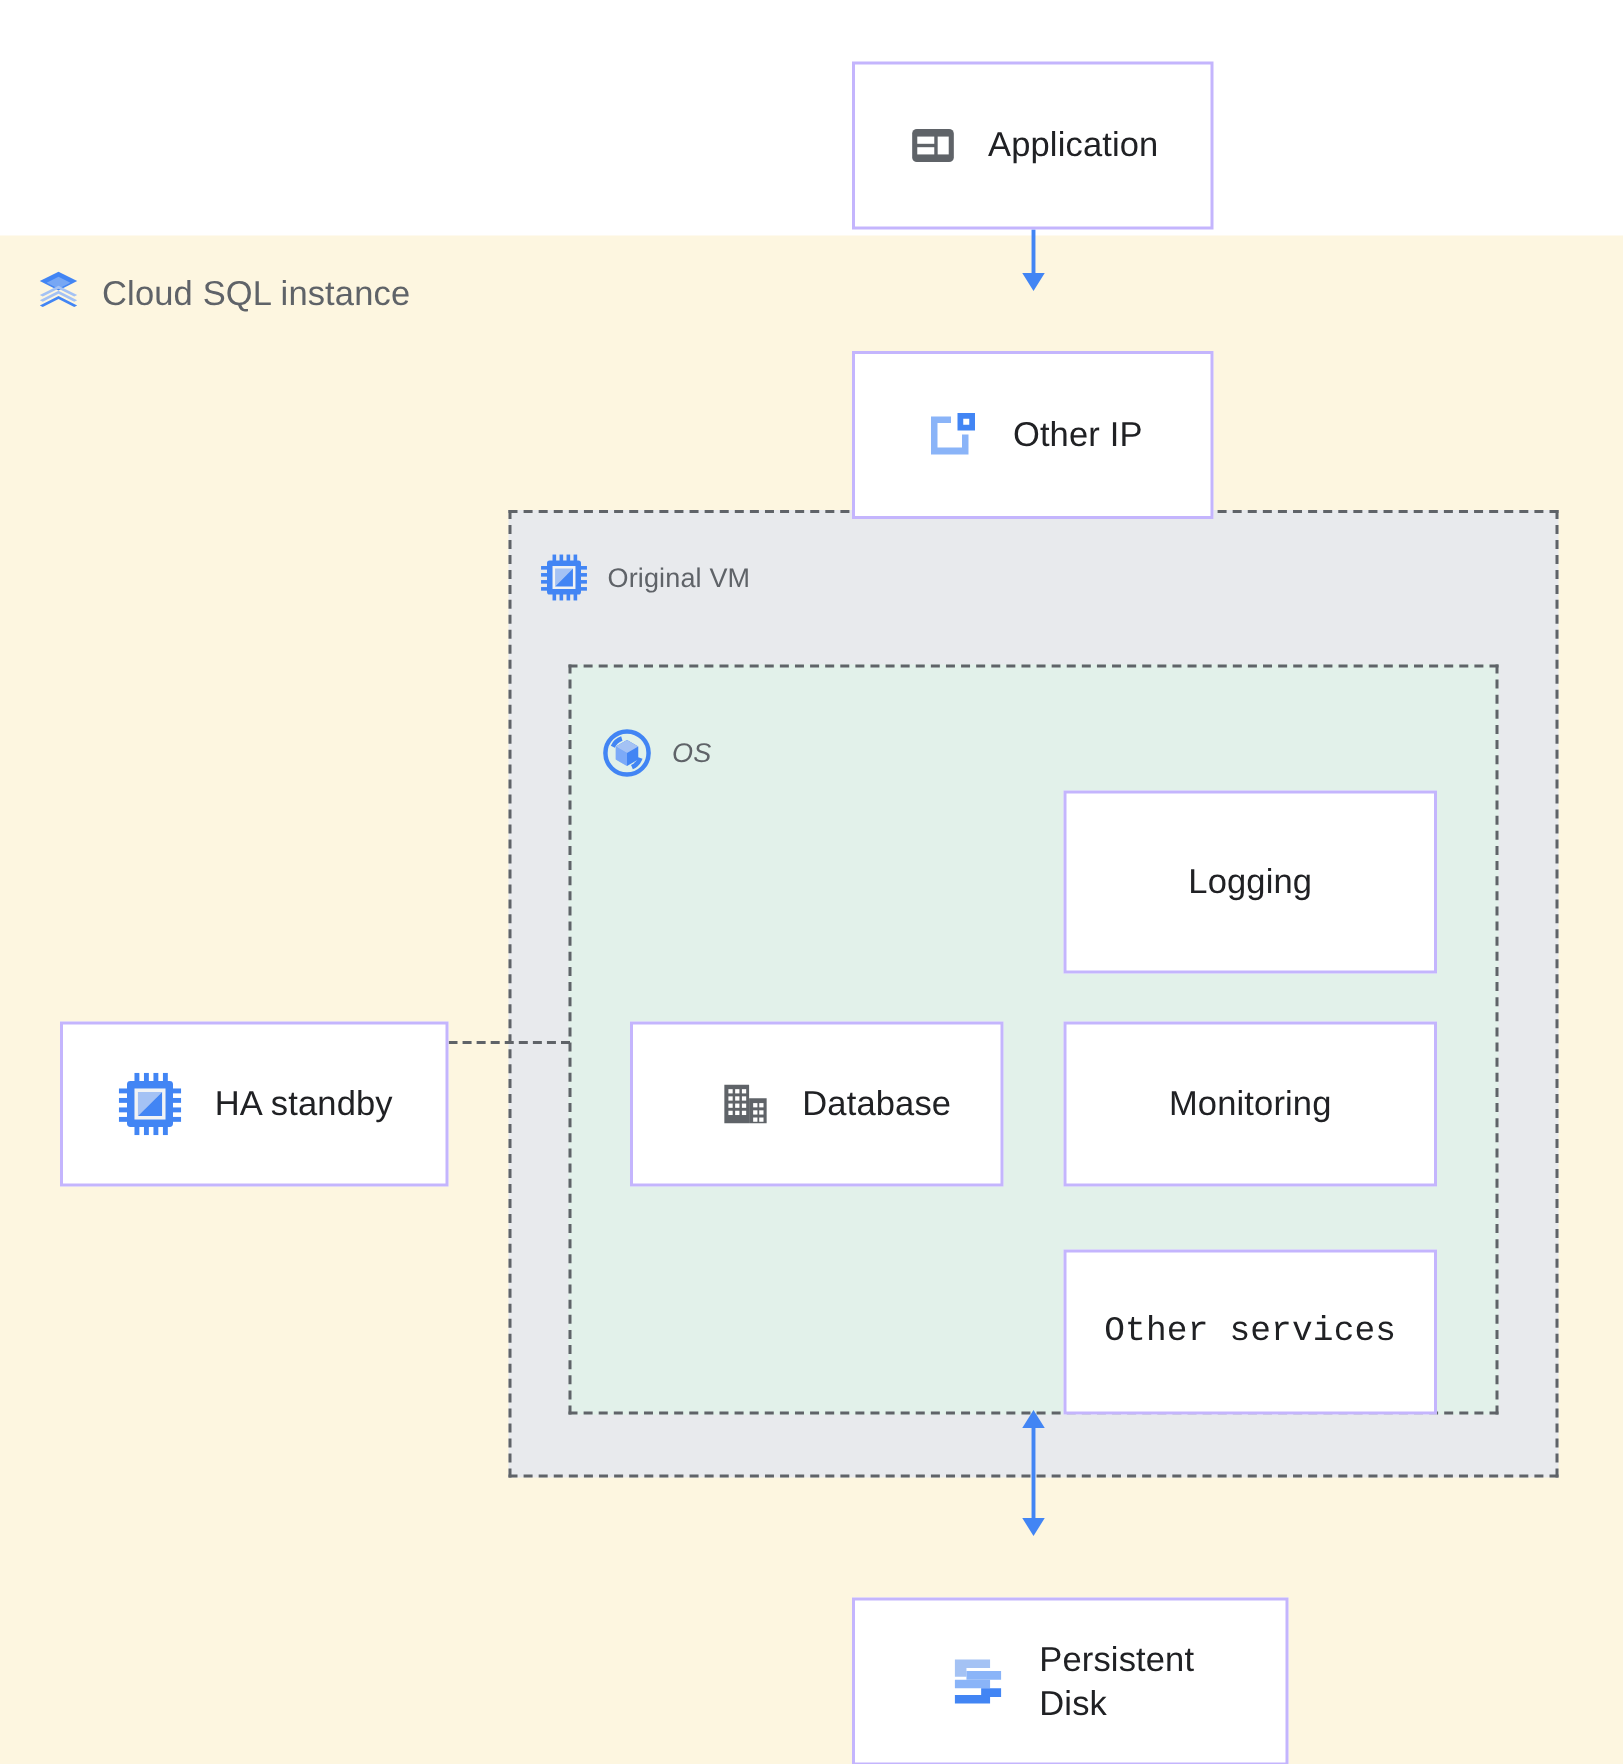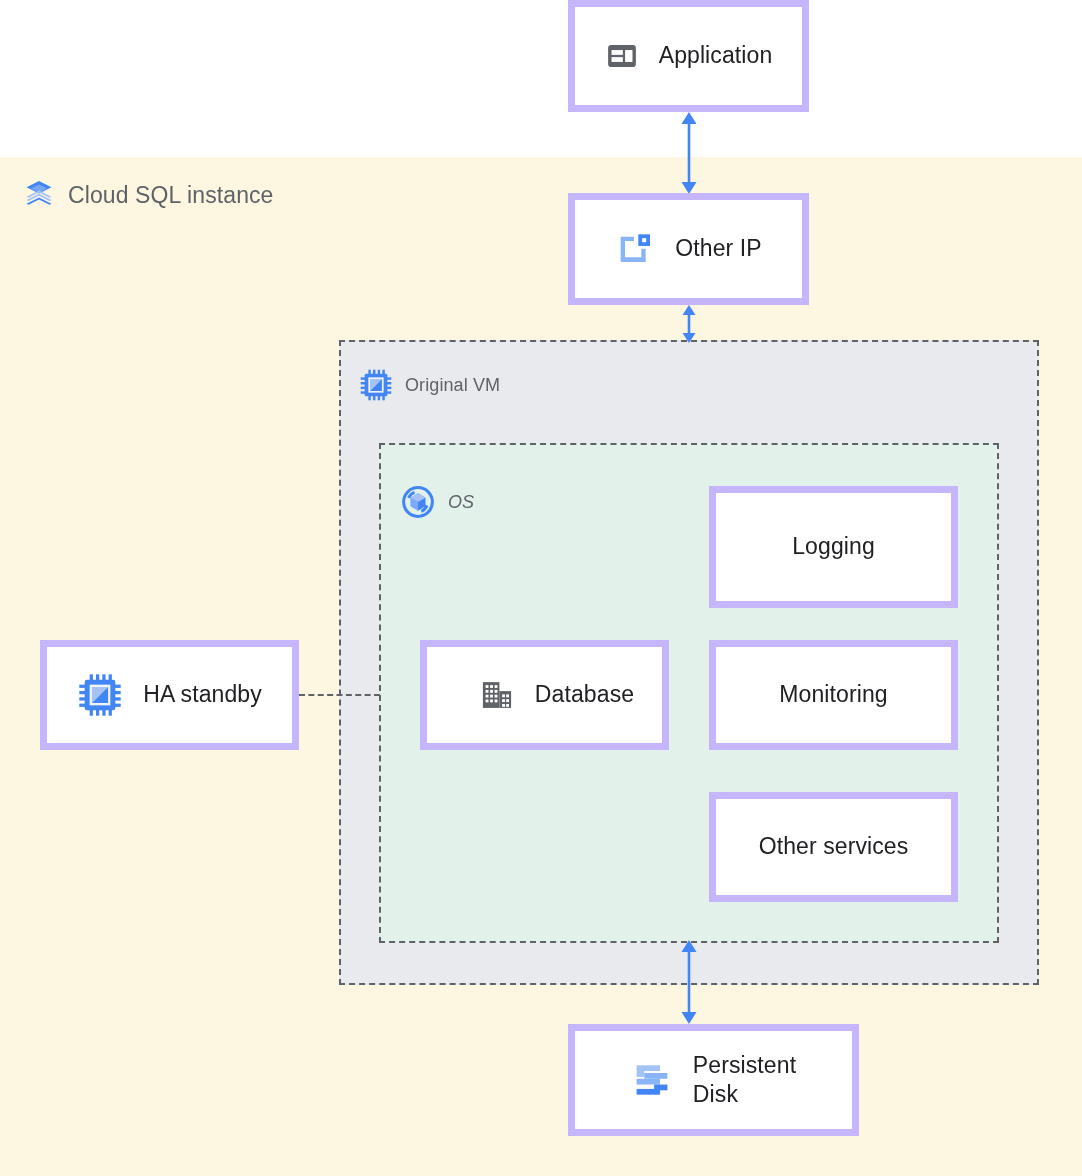--- a/index.html
+++ b/index.html
@@ -67,42 +67,43 @@
   }
   .zl-cloudsql { left: 22px; top: 178px; }
   .zl-vm       { left: 359px; top: 368px; }
   .zl-os       { left: 400px; top: 484px; font-style: italic; }
   .zl-vm .zl-text, .zl-os .zl-text { font-size: 18px; }
 
   
   .node {
     position: absolute;
     background: #ffffff;
-    border: 7px solid #c4b5fd;
+    border: 2px solid #c4b5fd;
     box-sizing: border-box;
     display: flex;
     align-items: center;
     justify-content: center;
     gap: 20px;
+    margin-top: 41px;
   }
   .node .node-text {
     font-size: 23px;
     color: #202124;
     line-height: 1.28;
     letter-spacing: 0.1px;
   }
   .node.text-only { justify-content: center; }
 
   #node-application     { left: 568px; top: 0px;    width: 241px; height: 112px; }
   #node-static-ip       { left: 568px; top: 193px;  width: 241px; height: 112px; }
   #node-ha-standby      { left: 40px;  top: 640px;  width: 259px; height: 110px; }
   #node-database        { left: 420px; top: 640px;  width: 249px; height: 110px; padding-left: 24px; }
   #node-logging         { left: 709px; top: 486px;  width: 249px; height: 122px; }
   #node-monitoring      { left: 709px; top: 640px;  width: 249px; height: 110px; }
-  #node-other-services  { left: 709px; top: 792px;  width: 249px; height: 110px; }
+  #node-other-services  { left: 709px; top: 792px;  width: 249px; height: 110px; font-family: Liberation Mono, monospace; }
   #node-persistent-disk { left: 568px; top: 1024px; width: 291px; height: 112px; }
 
   #node-persistent-disk .node-text { white-space: pre-line; text-align: left; }
 
   
   .icon {
     flex: 0 0 auto;
     display: inline-block;
     line-height: 0;
   }

